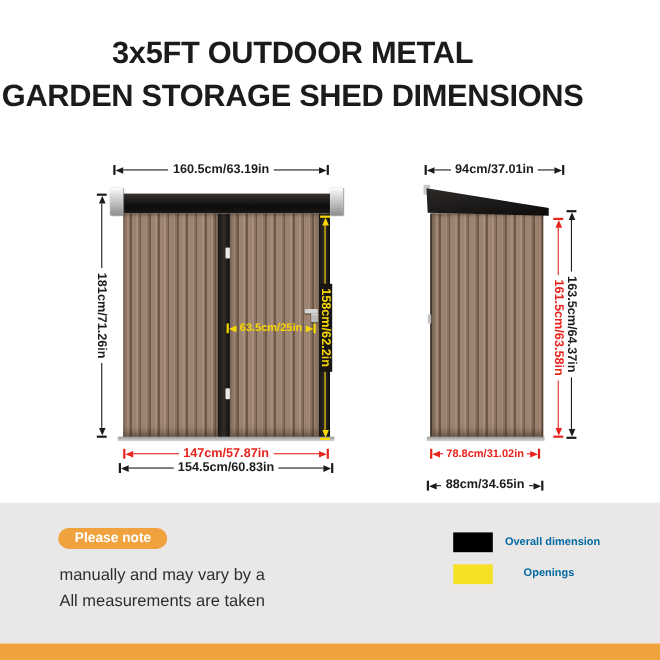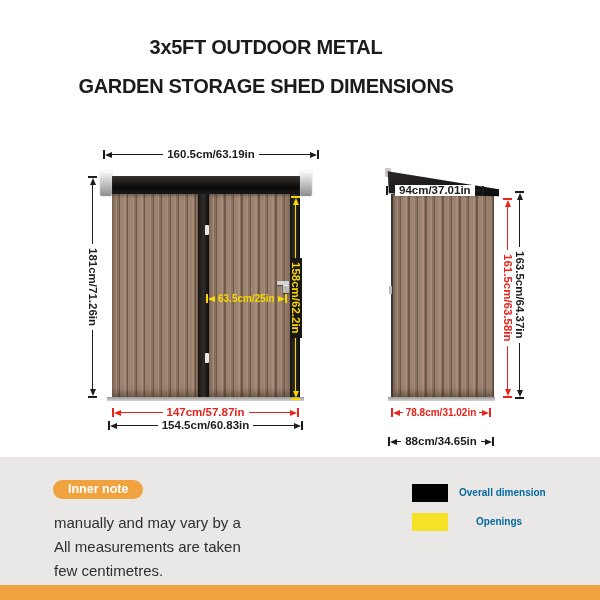--- a/index.html
+++ b/index.html
@@ -1,21 +1,21 @@
 <!DOCTYPE html>
 <html><head>
 <meta charset="utf-8">
 <style>
   html,body{margin:0;padding:0;background:#fff;}
   .stage{position:relative;width:600px;height:600px;background:#ffffff;overflow:hidden;
          font-family:"Liberation Sans",sans-serif;}
 
   
   .title{position:absolute;left:0;top:28px;width:532px;text-align:center;
-         font-size:20px;font-weight:700;color:#1b1b1b;line-height:39px;letter-spacing:-0.3px;}
+         font-size:28px;font-weight:700;color:#1b1b1b;line-height:39px;letter-spacing:-0.3px;}
 
   
   .corrugated{background:
       repeating-linear-gradient(90deg,
         #9c8471 0px,#9c8471 3.5px,
         #a98f7b 3.5px,#a98f7b 5px,
         #8a7260 5px,#8a7260 6.5px,
         #6f5a4a 6.5px,#6f5a4a 8px,
         #9c8471 8px,#9c8471 8.5px);
       box-shadow: inset 0 -5px 7px rgba(40,25,15,.45), inset 0 2px 3px rgba(0,0,0,.25);}
@@ -103,21 +103,21 @@
   </div>
 
   <div>
     <div class="cap-side"></div>
     <div class="roof-side"></div>
     <div class="wall-side corrugated"></div>
     <div class="hinge-side"></div>
     <div class="base side"></div>
   </div>
 
-  <div class="hdim" style="left:103px;top:149px;width:216px;--c:#1c1c1c;">
+  <div class="hdim" style="left:103px;top:149px;width:196px;--c:#1c1c1c;">
     <i class="tk"></i>
       <i class="ah l"></i>
     <i class="seg"></i>
     <span class="lbl bg-w">160.5cm/63.19in</span>
     <i class="seg"></i>
     <i class="ah r"></i>
       <i class="tk"></i>
   </div>
 
   <div class="vdim" style="left:87px;top:176px;height:222px;--c:#1c1c1c;">
@@ -163,21 +163,21 @@
   <div class="hdim" style="left:108px;top:420px;width:195px;--c:#1c1c1c;">
     <i class="tk"></i>
       <i class="ah l"></i>
     <i class="seg"></i>
     <span class="lbl bg-w">154.5cm/60.83in</span>
     <i class="seg"></i>
     <i class="ah r"></i>
       <i class="tk"></i>
   </div>
 
-  <div class="hdim" style="left:386px;top:149px;width:88px;margin-top:36px;--c:#1c1c1c;">
+  <div class="hdim" style="left:386px;top:149px;width:127px;--c:#1c1c1c;">
     <i class="tk"></i>
       <i class="ah l"></i>
     <i class="seg"></i>
     <span class="lbl bg-w">94cm/37.01in</span>
     <i class="seg"></i>
     <i class="ah r"></i>
       <i class="tk"></i>
   </div>
 
   <div class="vdim" style="left:502px;top:198px;height:200px;--c:#e8231c;">
@@ -215,26 +215,25 @@
       <i class="ah l"></i>
     <i class="seg"></i>
     <span class="lbl bg-w">88cm/34.65in</span>
     <i class="seg"></i>
     <i class="ah r"></i>
       <i class="tk"></i>
   </div>
 
   <div class="note-section"></div>
 
-  <div class="pill" style="background: rgb(240, 162, 63);">Inner note</div>
+  <div class="pill" style="background: rgb(240, 162, 63);">Please note</div>
 
   <div class="note-text">
     <div>manually and may vary by a</div>
     <div>All measurements are taken</div>
-    <div>few centimetres.</div>
   </div>
 
   <div class="legend-row" style="top:484px;">
     <span class="swatch" style="background: rgb(0, 0, 0);"></span>
     <span class="legend-label">Overall dimension</span>
   </div>
   <div class="legend-row" style="top:513px;gap:28px;">
     <span class="swatch" style="background: rgb(245, 226, 39);"></span>
     <span class="legend-label">Openings</span>
   </div>

